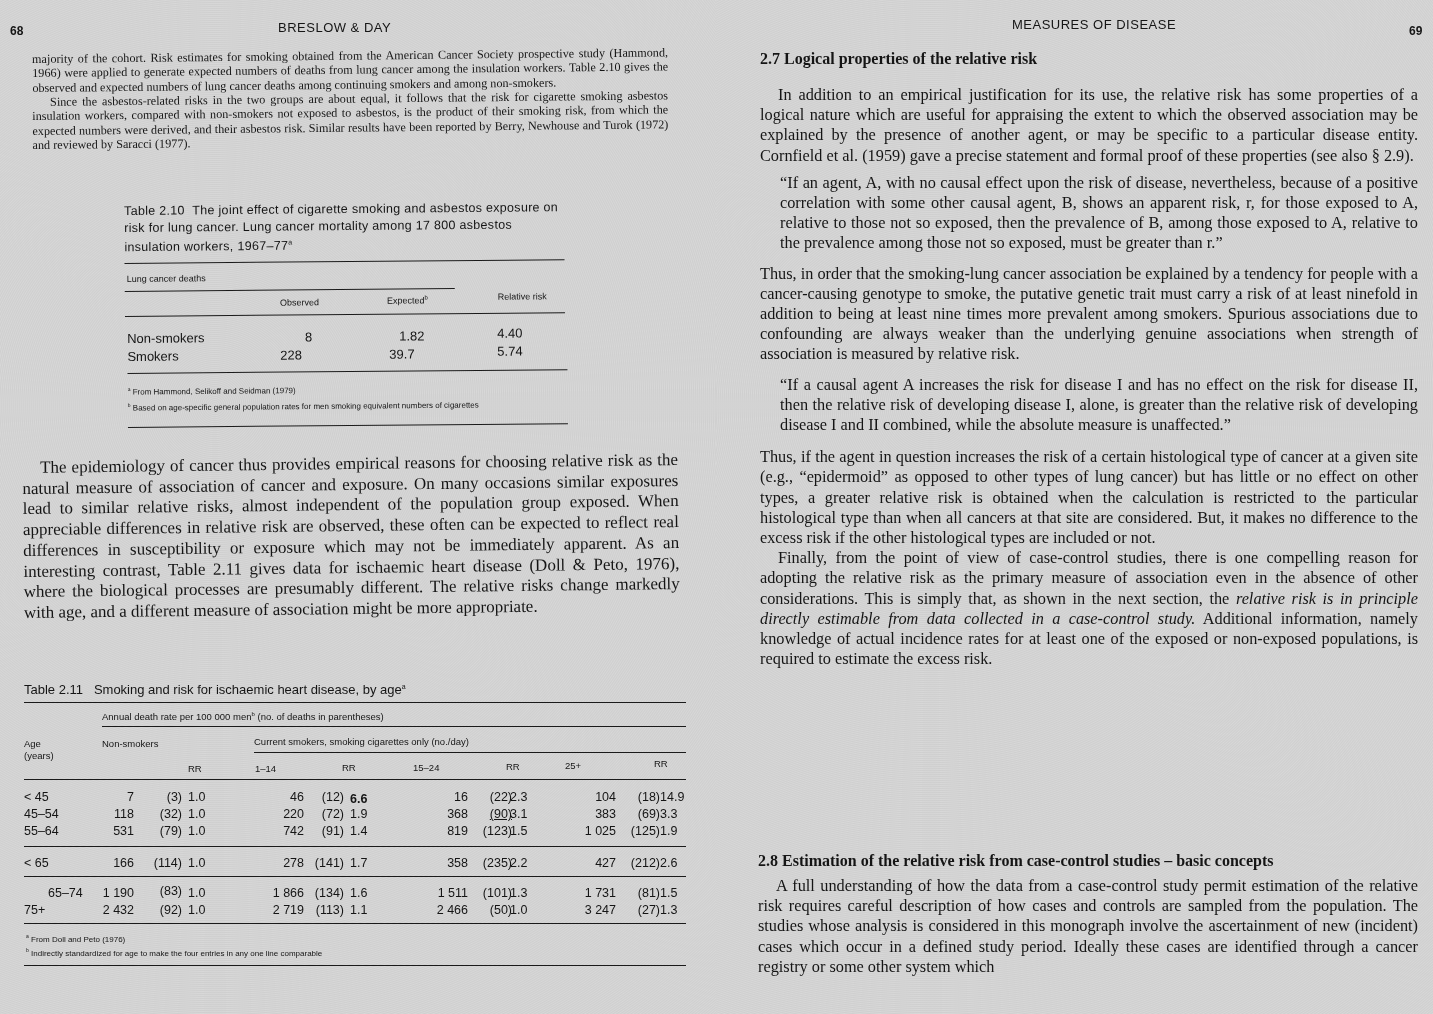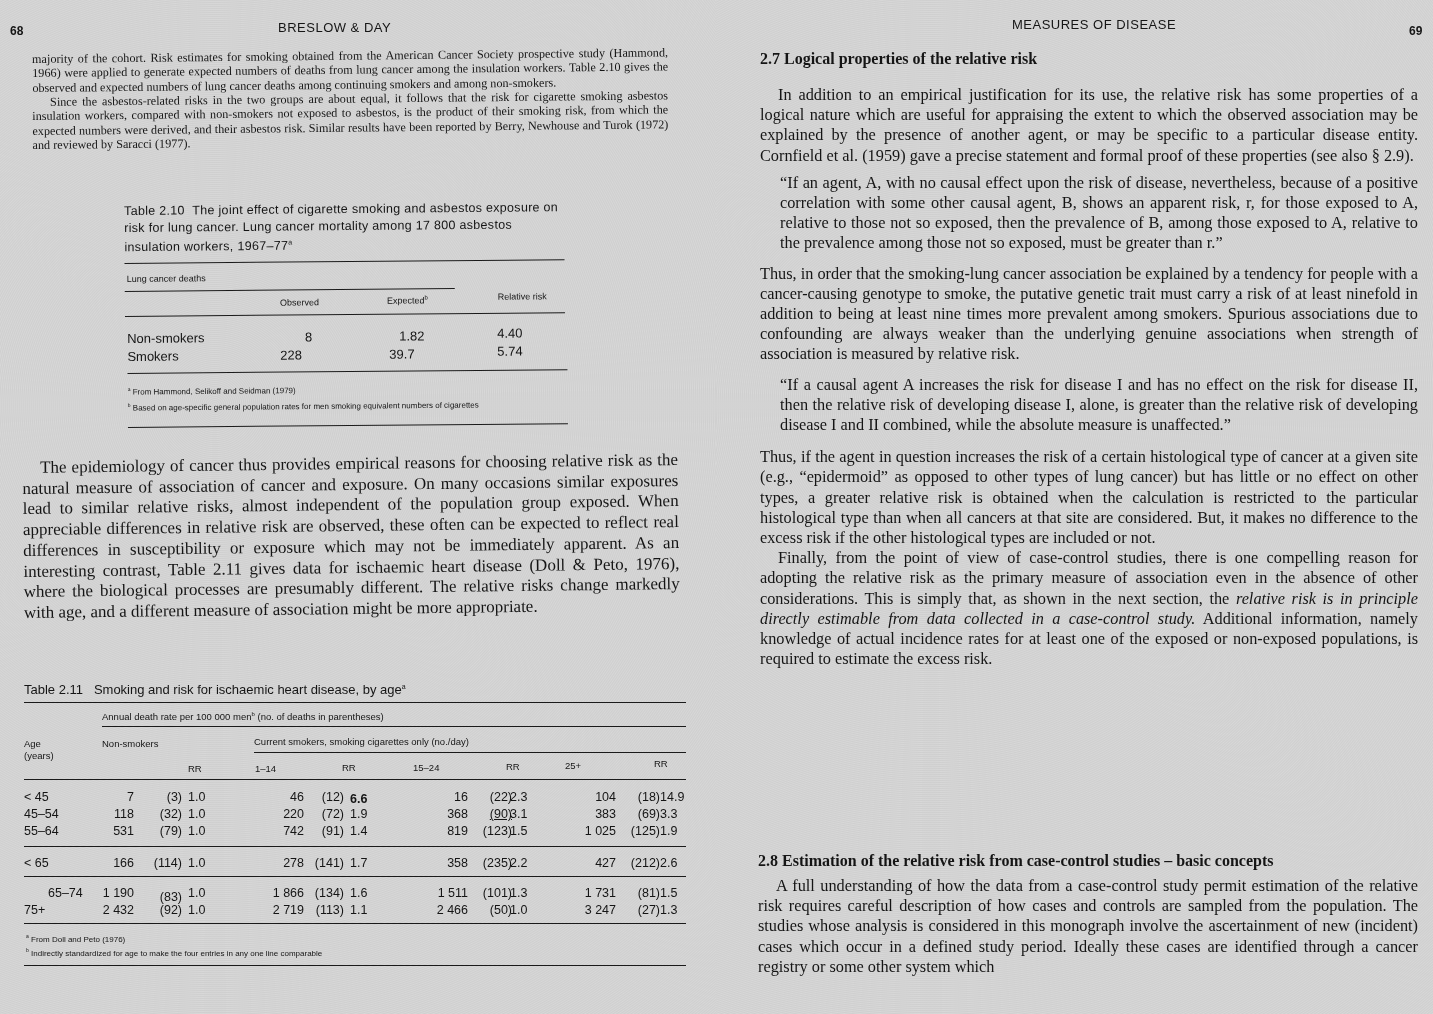--- a/index.html
+++ b/index.html
@@ -173,21 +173,21 @@
           <span class="c" style="top: 176px; right: 218px;">358</span>
           <span class="c" style="top: 176px; right: 174px;">(235)</span>
           <span class="c" style="top: 176px; left: 486px;">2.2</span>
           <span class="c" style="top: 176px; right: 70px;">427</span>
           <span class="c" style="top: 176px; right: 26px;">(212)</span>
           <span class="c" style="top: 176px; left: 636px;">2.6</span>
         </div>
         <div>
           <span class="c" style="left: 0px; top: 206px; margin-left: 24px;">65–74</span>
           <span class="c" style="top: 206px; right: 552px;">1 190</span>
-          <span class="c" style="top: 210px; right: 504px;">(83)</span>
+          <span class="c" style="top: 204px; right: 504px;">(83)</span>
           <span class="c" style="top: 206px; left: 164px;">1.0</span>
           <span class="c" style="top: 206px; right: 382px;">1 866</span>
           <span class="c" style="top: 206px; right: 342px;">(134)</span>
           <span class="c" style="top: 206px; left: 326px;">1.6</span>
           <span class="c" style="top: 206px; right: 218px; margin-left: 38px;">1 511</span>
           <span class="c" style="top: 206px; right: 174px;">(101)</span>
           <span class="c" style="top: 206px; left: 486px;">1.3</span>
           <span class="c" style="top: 206px; right: 70px;">1 731</span>
           <span class="c" style="top: 206px; right: 26px;">(81)</span>
           <span class="c" style="top: 206px; left: 636px;">1.5</span>

